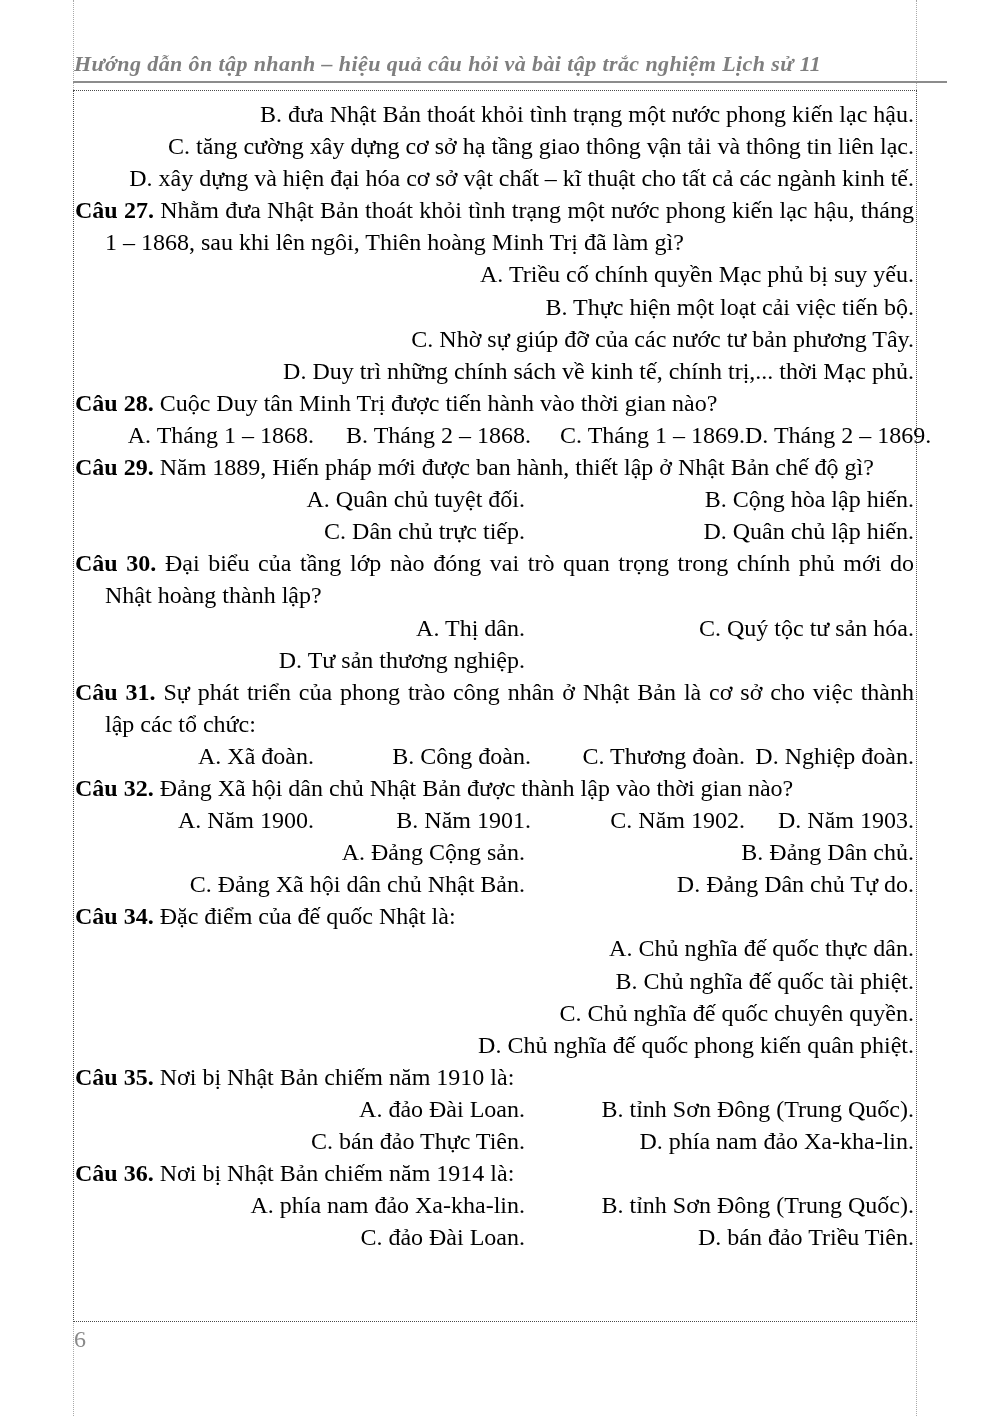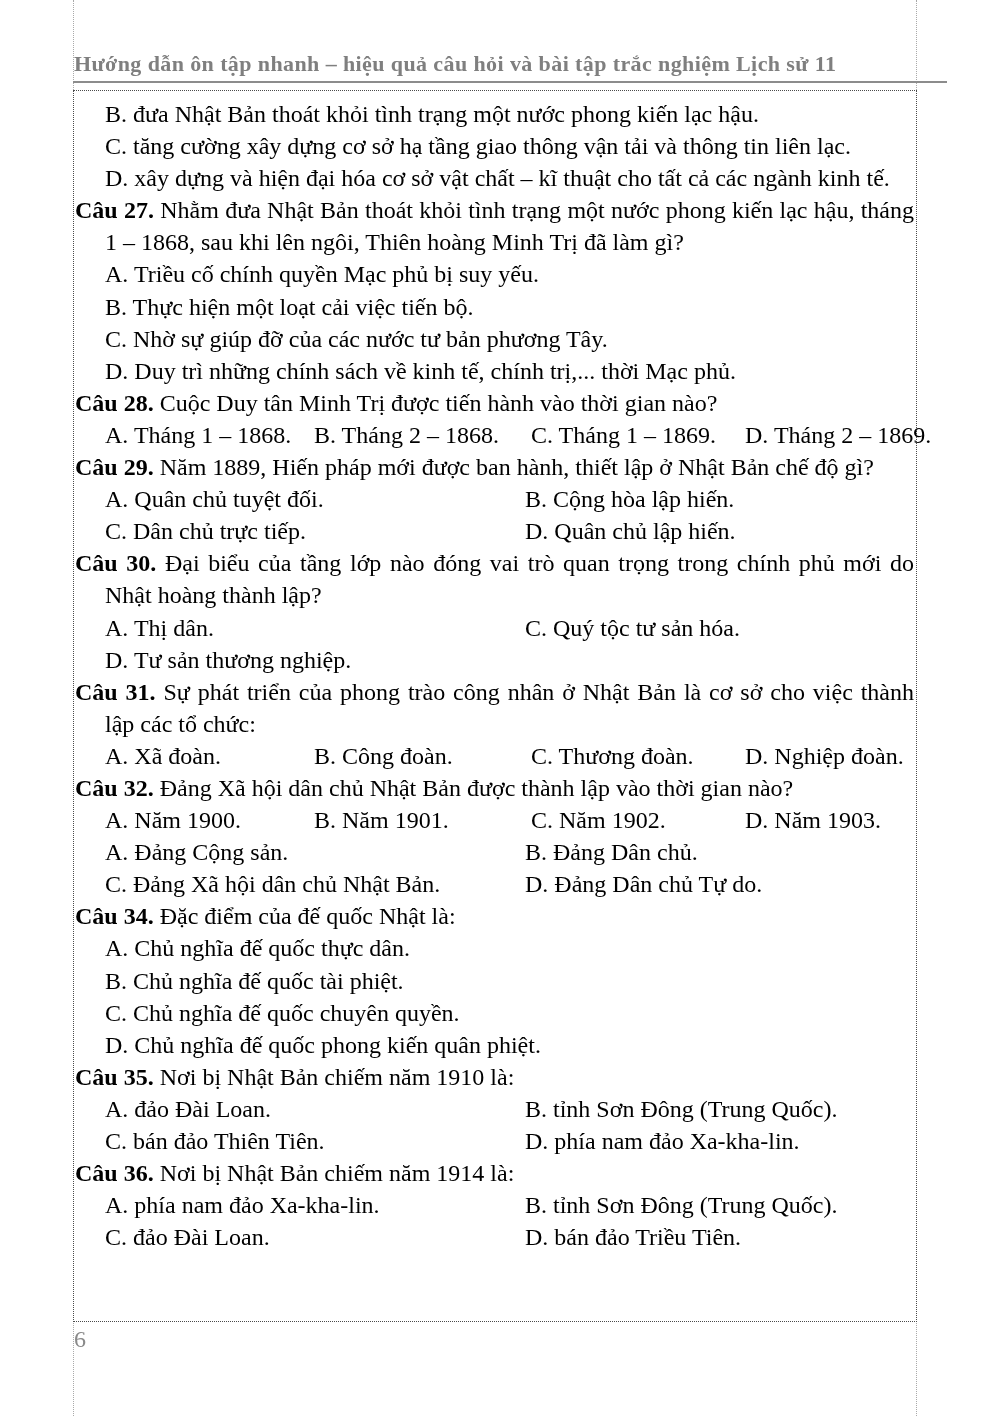--- a/index.html
+++ b/index.html
@@ -12,38 +12,38 @@
     color:#000000;
     overflow:hidden;
   }
   
   .rule-v { position:absolute; top:0; bottom:0; width:0; border-left:1px dotted #a9a9a9; }
   .rule-v.left  { left:73px; }
   .rule-v.right { left:916px; }
   
   .header-title {
     position:absolute; left:74px; top:51px; width:860px;
-    font-size:22px; font-weight:bold; 
+    font-size:22px; font-weight:bold; font-style:italic;
     color:#7f7f7f; letter-spacing:0.4px; white-space:nowrap; overflow:hidden;
   }
   .header-underline {
     position:absolute; left:73px; top:81px; width:874px; height:0;
     border-top:2px solid #8c8c8c;
   }
   
   .content {
     position:absolute; left:73px; top:90px;
     width:844px; height:1232px;
     border:1px dotted #4a4a4a;
     padding:7px 2px 0 1px;
     font-size:24px; line-height:32.1px;
   }
   .q-para { text-align:justify; padding-left:30px; text-indent:-30px; }
   .q-num  { font-weight:bold; }
-  .opts   { padding-left:30px; }
+  .opts   { padding-left:30px;text-align:right; }
   .opt    { display:block; white-space:nowrap; }
   .grid-4 { display:grid; grid-template-columns:209px 217px 214px auto; }
   .grid-2 { display:grid; grid-template-columns:420px auto; }
   .page-num {
     position:absolute; left:74px; top:1326px;
     font-size:24px; color:#8a8a8a;
   }
 </style>
 </head>
 <body>
@@ -140,21 +140,21 @@
         <div class="opt">C. Chủ nghĩa đế quốc chuyên quyền.</div>
         <div class="opt">D. Chủ nghĩa đế quốc phong kiến quân phiệt.</div>
       </div>
     </div>
 
     <div>
       <p class="q-para"><b class="q-num">Câu 35.</b> <span>Nơi bị Nhật Bản chiếm năm 1910 là:</span></p>
       <div class="opts grid-2">
         <div class="opt">A. đảo Đài Loan.</div>
         <div class="opt">B. tỉnh Sơn Đông (Trung Quốc).</div>
-        <div class="opt">C. bán đảo Thiên Tiên.</div>
+        <div class="opt">C. bán đảo Thực Tiên.</div>
         <div class="opt">D. phía nam đảo Xa-kha-lin.</div>
       </div>
     </div>
 
     <div>
       <p class="q-para"><b class="q-num">Câu 36.</b> <span>Nơi bị Nhật Bản chiếm năm 1914 là:</span></p>
       <div class="opts grid-2">
         <div class="opt">A. phía nam đảo Xa-kha-lin.</div>
         <div class="opt">B. tỉnh Sơn Đông (Trung Quốc).</div>
         <div class="opt">C. đảo Đài Loan.</div>

